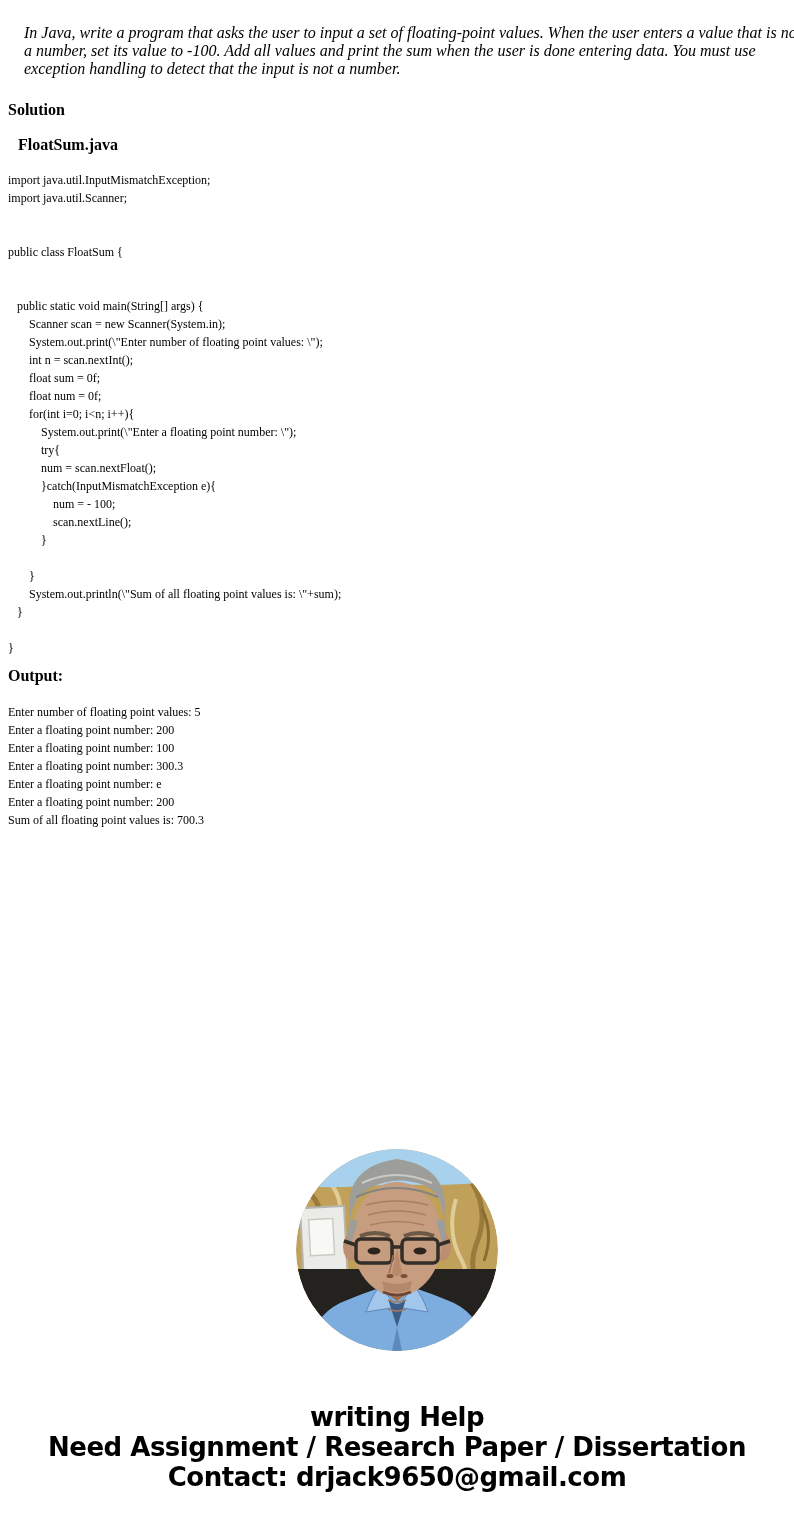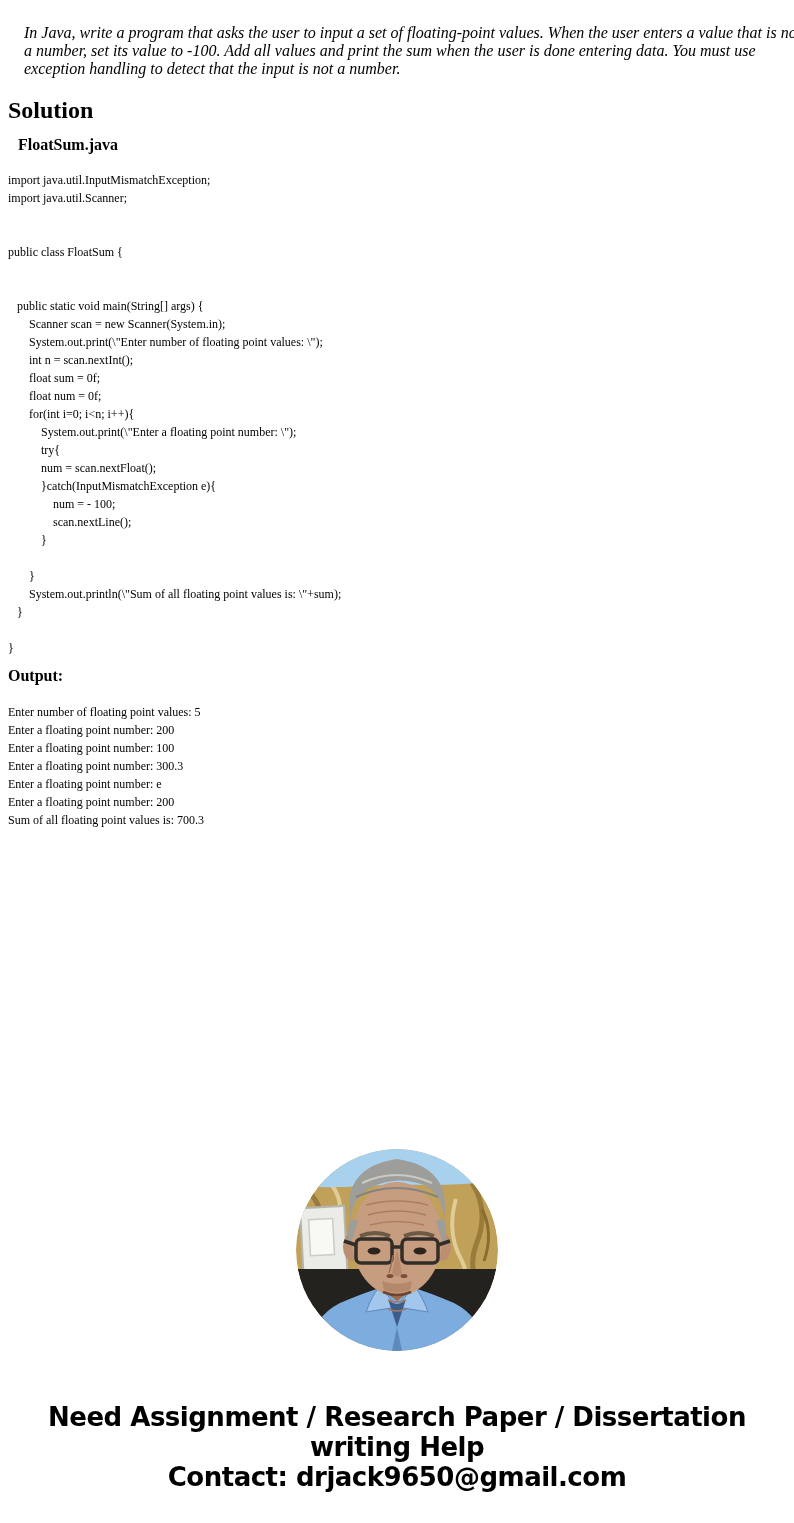--- a/index.html
+++ b/index.html
@@ -19,21 +19,21 @@
     padding: 8px 8px 0 8px;
   }
   .question {
     margin: 16px;
     width: 778px;
     line-height: 18px;
     font-style: italic;
   }
   .solution-heading {
     margin: 21px 0 0 0;
-    font-size: 24px;
+    font-size: 16px;
     line-height: 22px;
     font-weight: bold;
   }
   .file-name {
     margin: 15px 0 0 10px;
     font-weight: bold;
     line-height: 18px;
   }
   .code-block {
     margin: 17px 0 0 0;
@@ -196,18 +196,18 @@
           <path d="M86 132 Q101 138 116 132 L114 141 Q101 146 88 141 Z" fill="#ab7c5e" opacity="0.65"></path>
           <path d="M87 143 Q101 149 115 143" stroke="#6e4432" stroke-width="2.5" fill="none"></path>
           <path d="M92 151 Q101 155 110 151" stroke="#a87a5e" stroke-width="1.5" fill="none"></path>
           <path d="M92 160 Q101 164 110 160" stroke="#a87a5e" stroke-width="1.5" fill="none"></path>
         </g>
       </svg>
     </div>
   </div>
 
   <div class="footer-heading">
+    <div>writing Help</div>
     <div>Need Assignment / Research Paper / Dissertation</div>
-    <div>writing Help</div>
     <div>Contact: drjack9650@gmail.com</div>
   </div>
 
 </div>
 
 </body></html>

